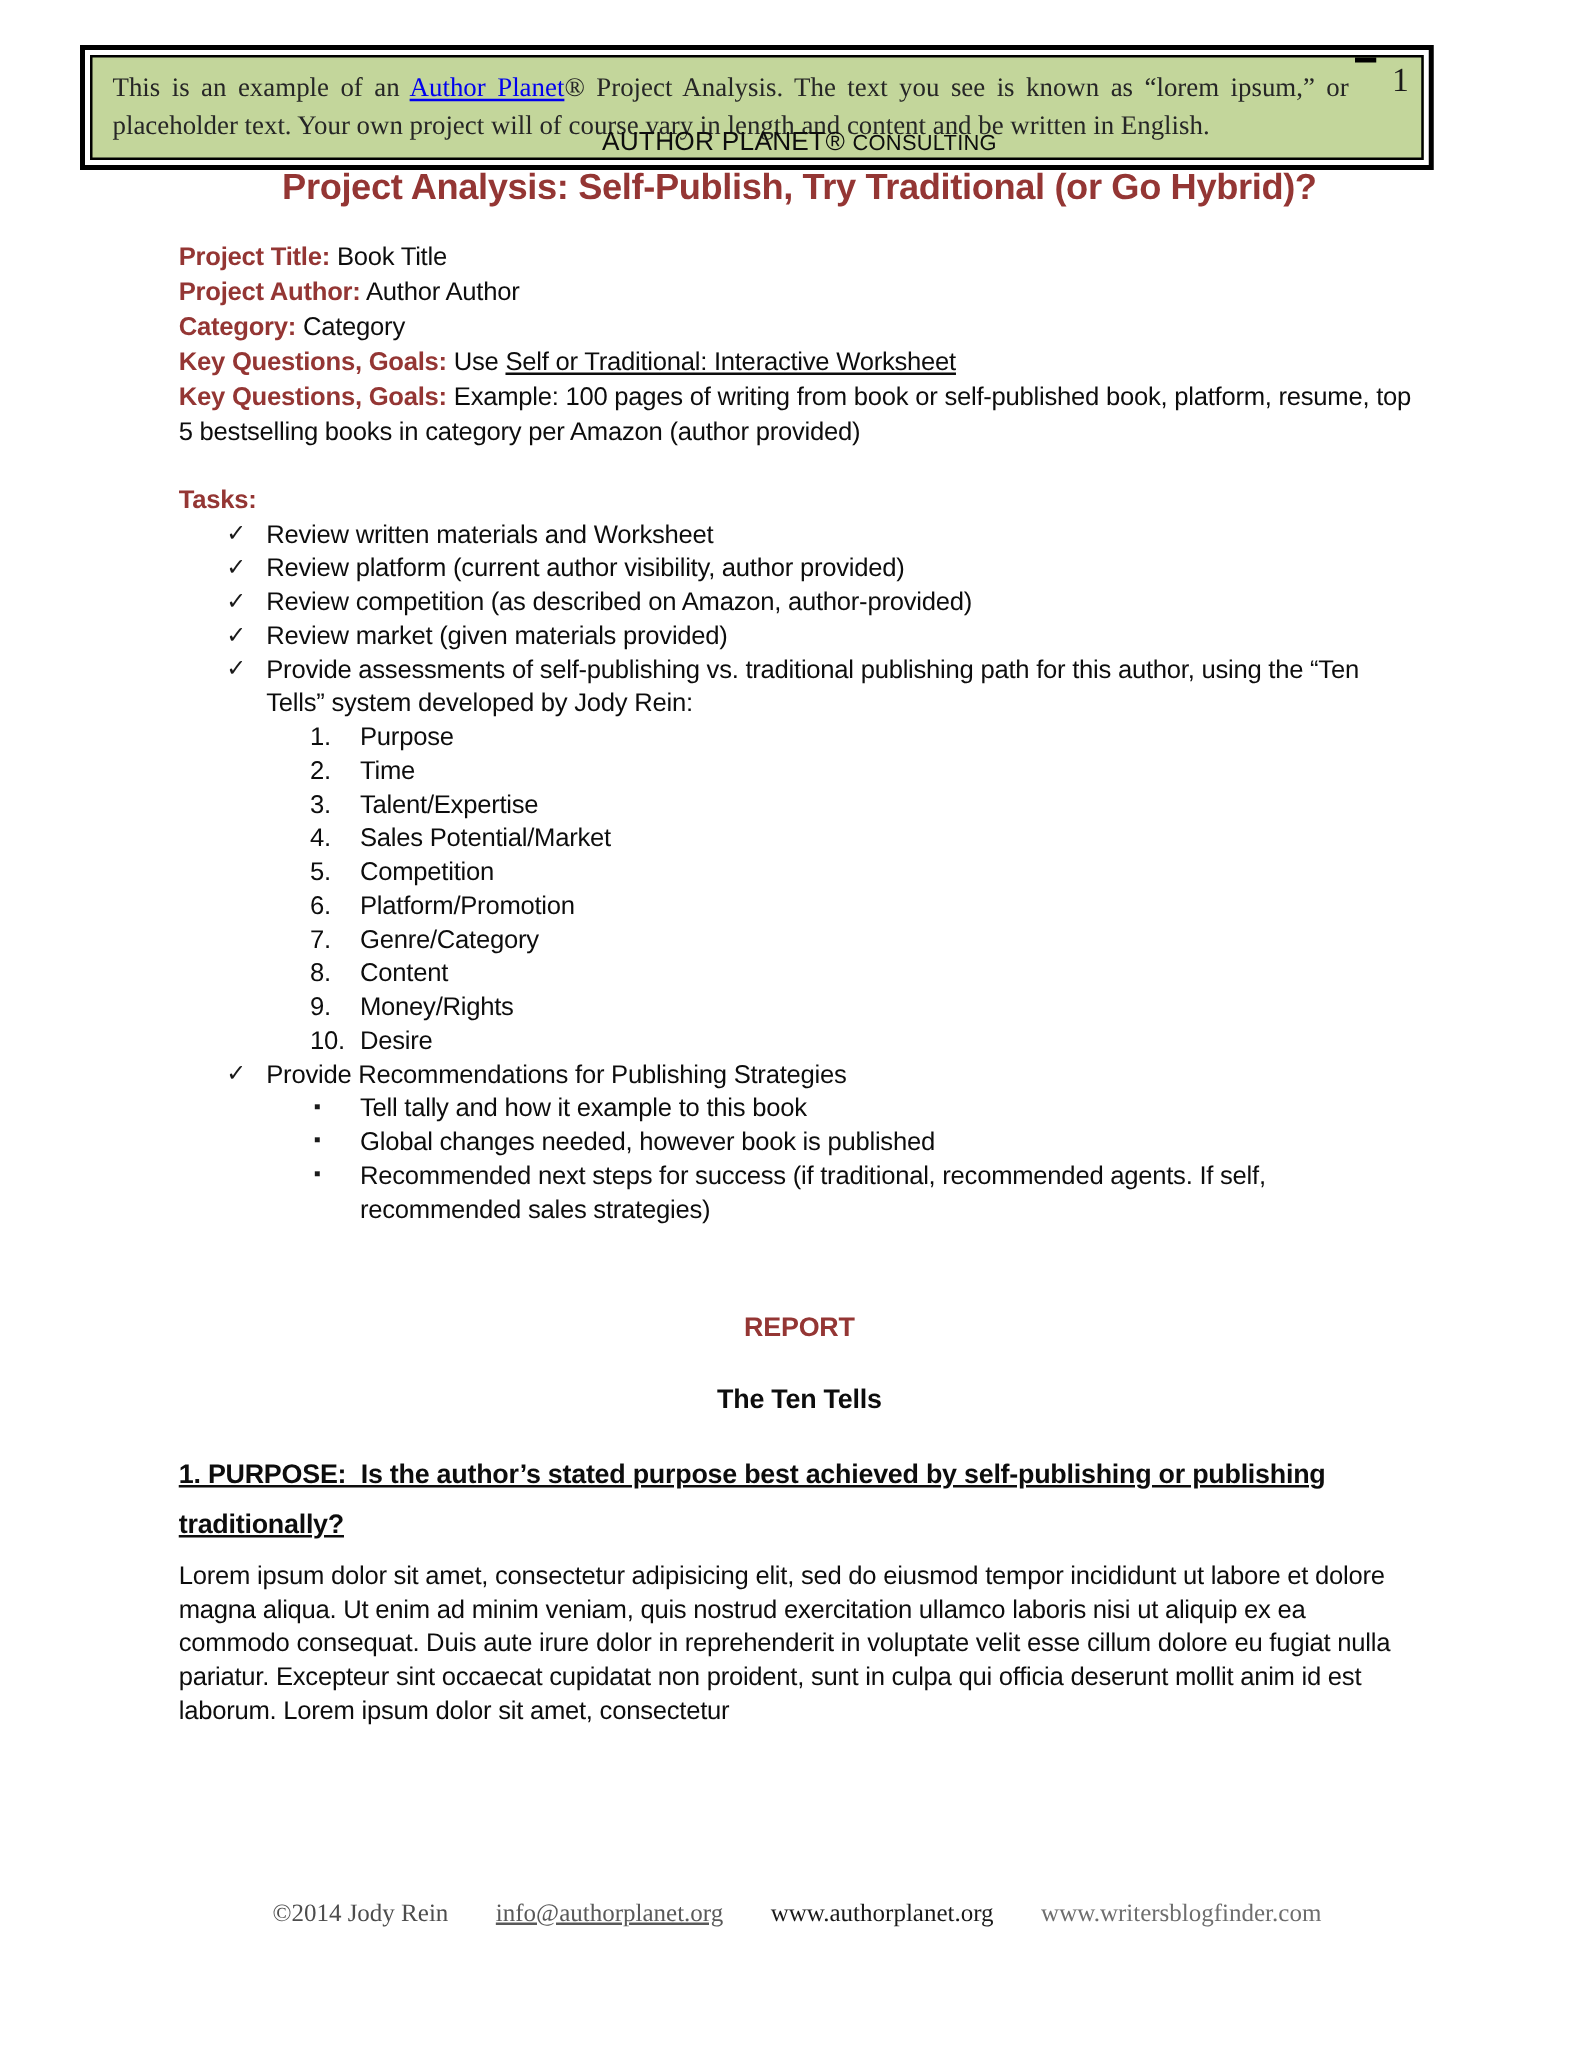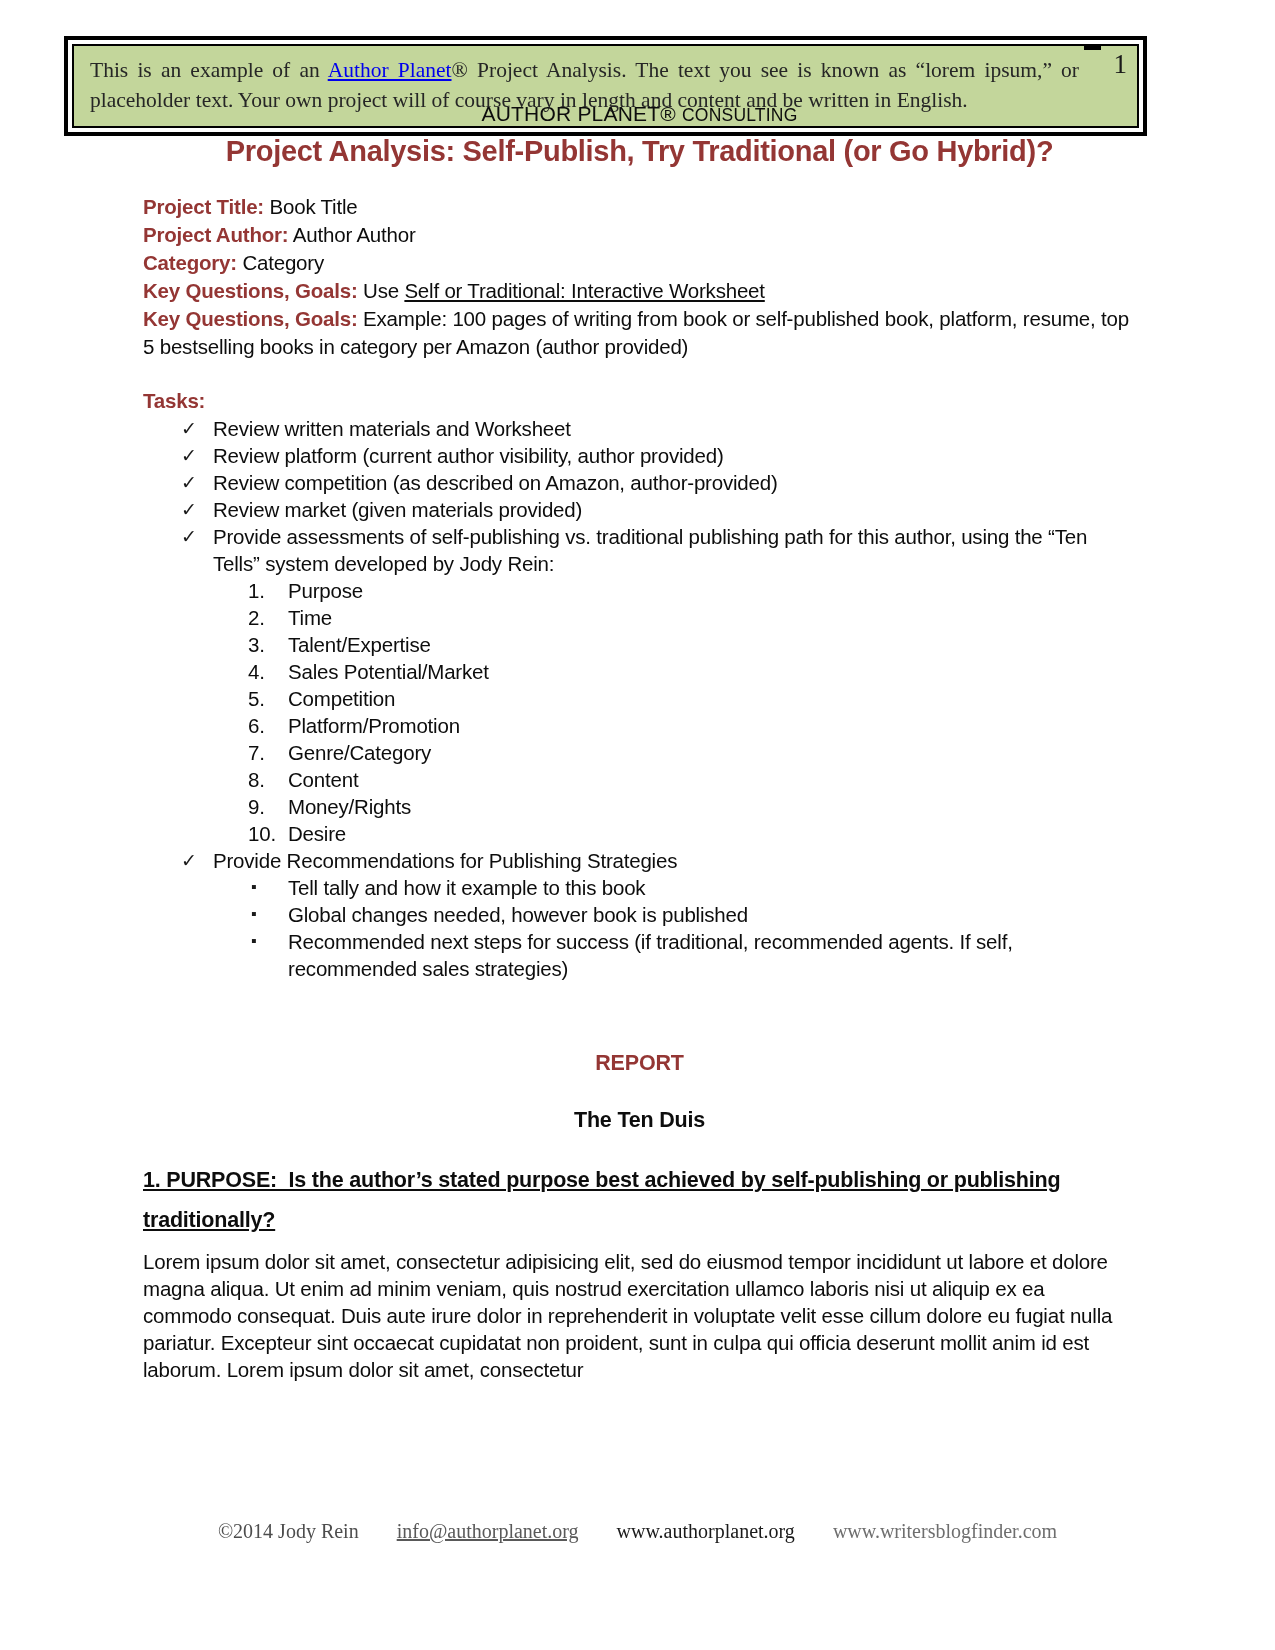--- a/index.html
+++ b/index.html
@@ -138,21 +138,21 @@
       <li><span class="check">✓</span><span>Provide Recommendations for Publishing Strategies</span>
         <ul class="squares">
           <li><span class="sq">▪</span><span>Tell tally and how it example to this book</span></li>
           <li><span class="sq">▪</span><span>Global changes needed, however book is published</span></li>
           <li><span class="sq">▪</span><span>Recommended next steps for success (if traditional, recommended agents. If self, recommended sales strategies)</span></li>
         </ul>
       </li>
     </ul>
 
     <h2 class="report-heading">REPORT</h2>
-    <h3 class="tells-heading">The Ten Duis</h3>
+    <h3 class="tells-heading">The Ten Tells</h3>
     <h4 class="section-heading">1. PURPOSE: &nbsp;Is the author’s stated purpose best achieved by self-publishing or publishing traditionally?</h4>
     <p class="body-para">Lorem ipsum dolor sit amet, consectetur adipisicing elit, sed do eiusmod tempor incididunt ut labore et dolore magna aliqua. Ut enim ad minim veniam, quis nostrud exercitation ullamco laboris nisi ut aliquip ex ea commodo consequat. Duis aute irure dolor in reprehenderit in voluptate velit esse cillum dolore eu fugiat nulla pariatur. Excepteur sint occaecat cupidatat non proident, sunt in culpa qui officia deserunt mollit anim id est laborum. Lorem ipsum dolor sit amet, consectetur</p>
   </div>
 
   <div class="footer">
     <span class="f-copy">©2014 Jody Rein</span>
     <a class="f-email">info@authorplanet.org</a>
     <span class="f-site1">www.authorplanet.org</span>
     <span class="f-site2">www.writersblogfinder.com</span>
   </div>

